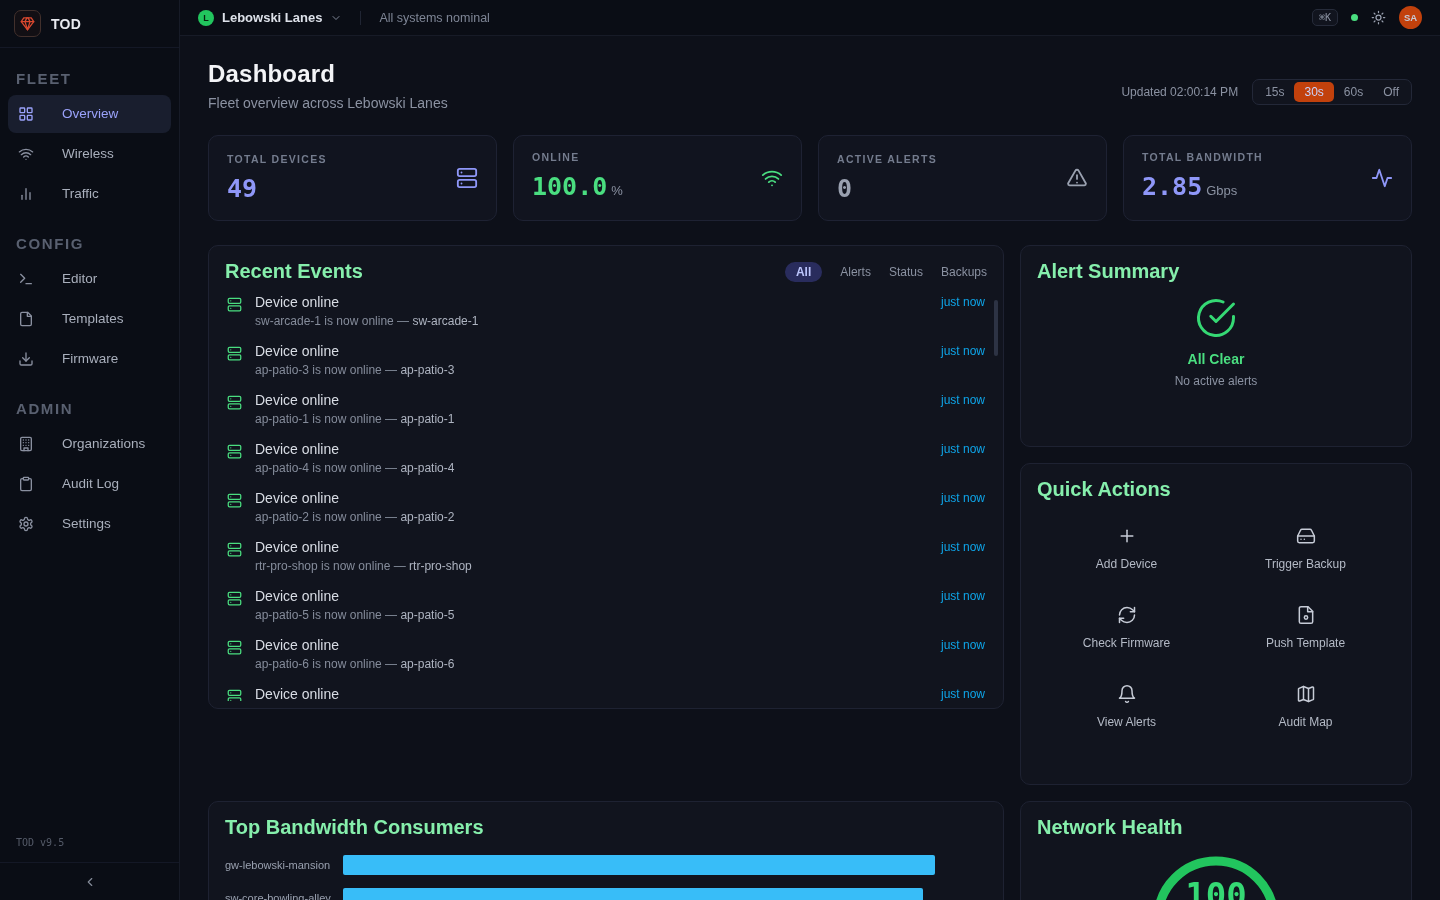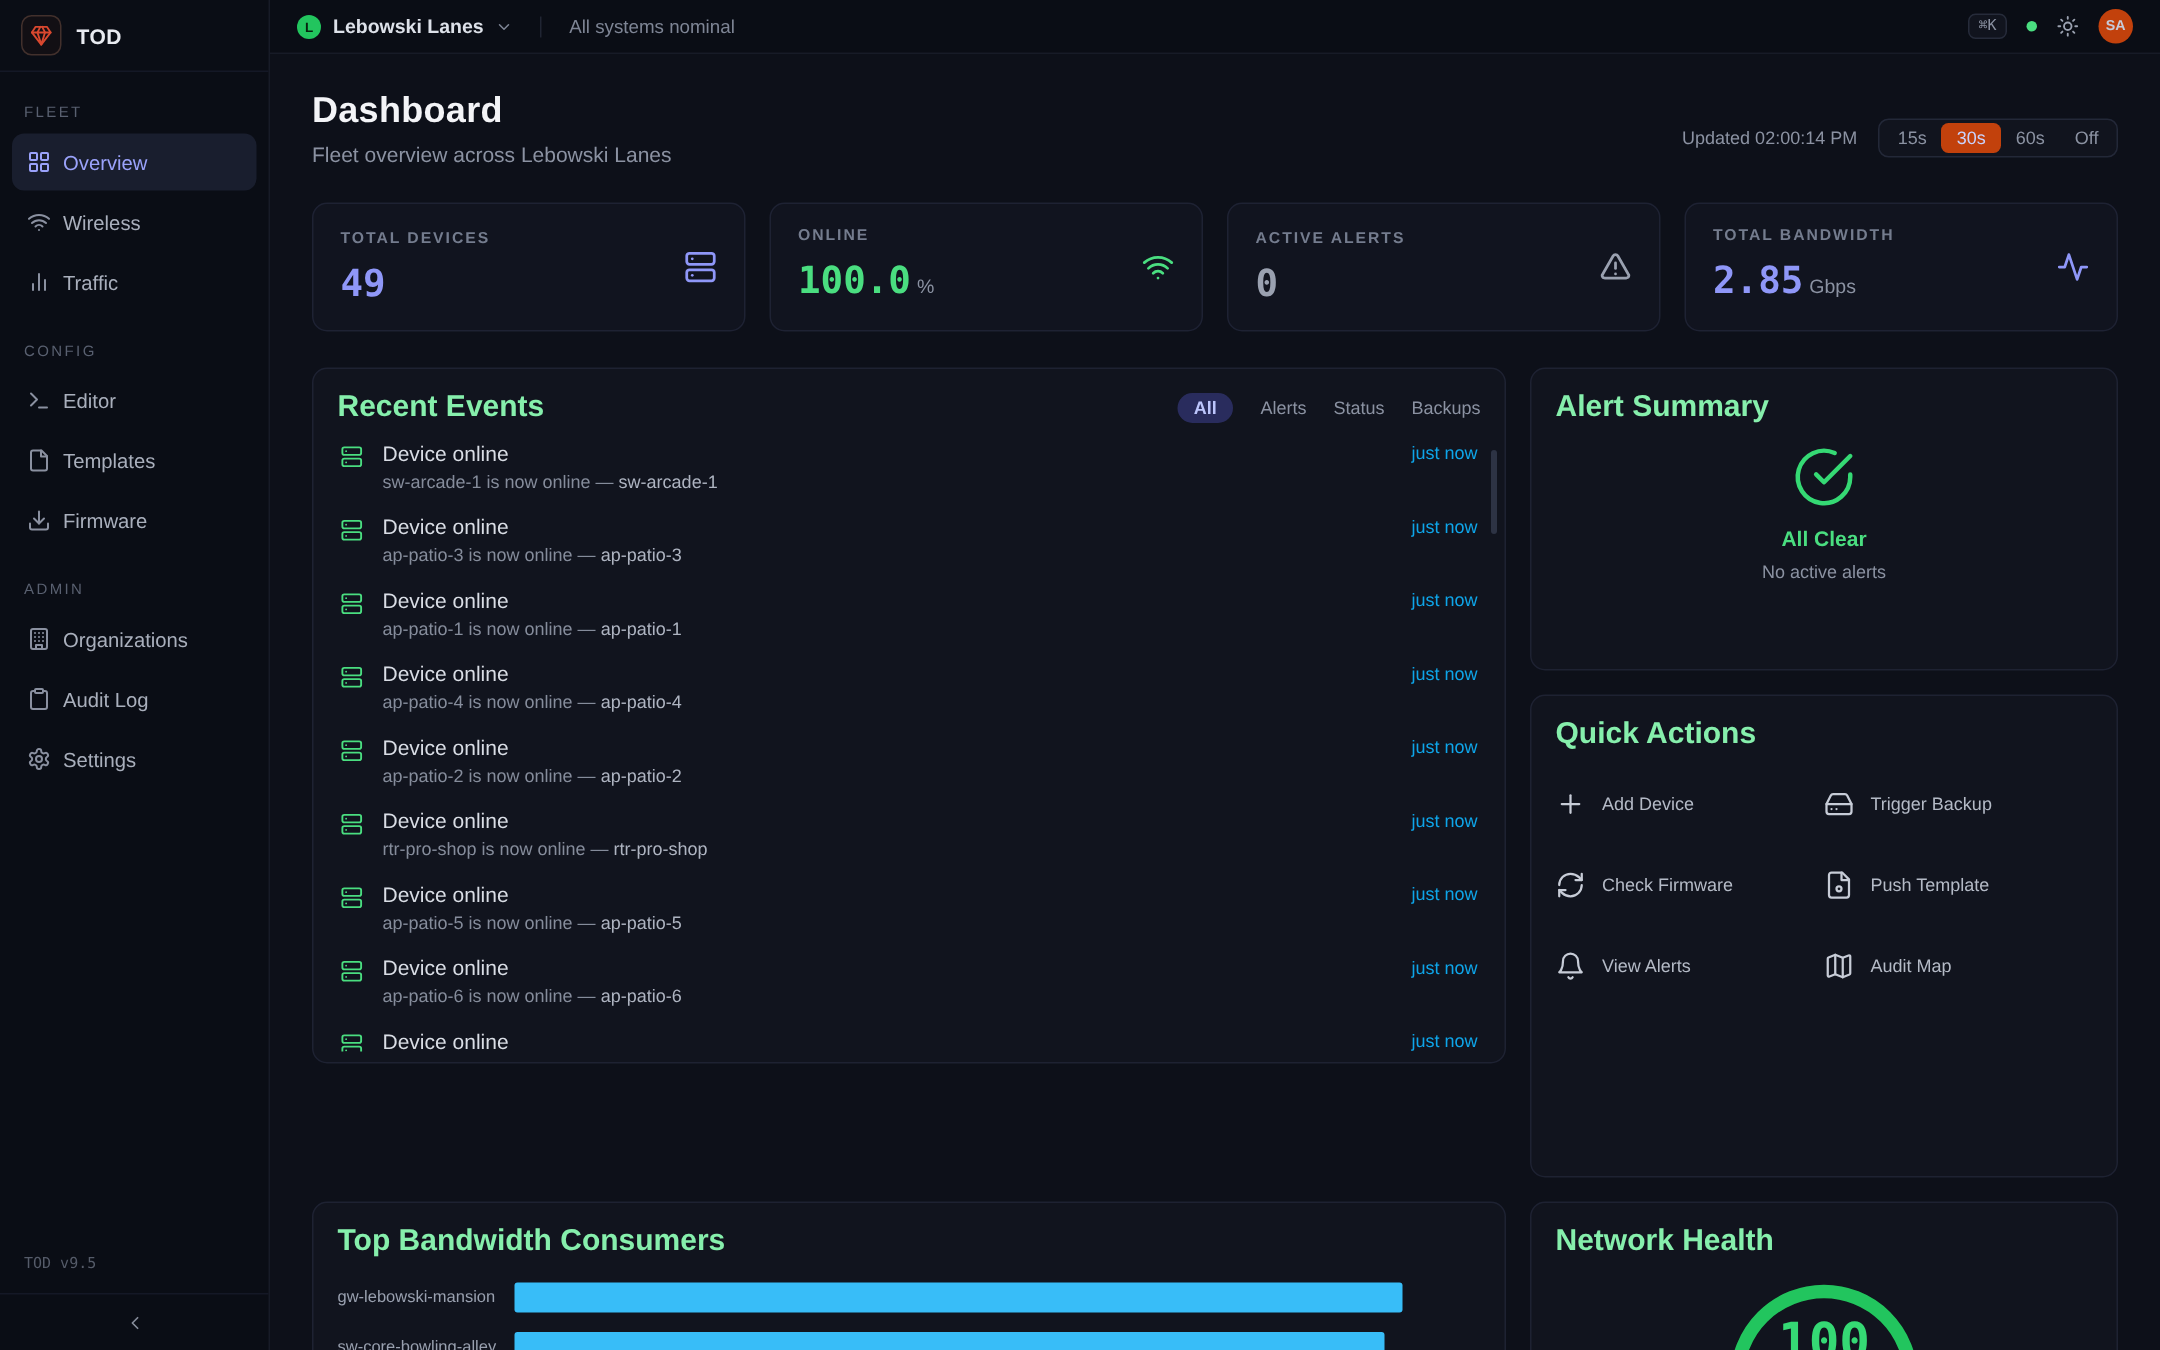--- a/index.html
+++ b/index.html
@@ -6,22 +6,22 @@
   html,body{width:1440px;height:900px;overflow:hidden}
   body{display:flex;background:#0d1019;color:#e5e7eb;font-family:"Liberation Sans",sans-serif;font-size:14px}
   svg{display:block}
 
   
   .sidebar{width:180px;min-width:180px;background:#0a0d15;border-right:1px solid #171b27;display:flex;flex-direction:column}
   .logo-row{height:48px;display:flex;align-items:center;gap:10px;padding:0 14px;border-bottom:1px solid #141826;cursor:pointer}
   .logo-box{width:27px;height:27px;border:1px solid #42302c;border-radius:7px;background:#120f14;display:flex;align-items:center;justify-content:center;color:#d9482f}
   .logo-box svg{width:15px;height:15px}
   .logo-text{font-size:14px;font-weight:700;color:#e8eaf0;letter-spacing:.3px}
-  .side-section-label{font-size:10px;font-weight:400;letter-spacing:1.6px;color:#596070;margin:22px 16px 8px}
-  .side-item{margin:2px 8px;padding:11px 10px;border-radius:8px;display:flex;align-items:center;gap:8px;font-size:13.5px;color:#a9afbc;cursor:pointer}
+  .side-section-label{font-size:15px;font-weight:700;letter-spacing:1.6px;color:#596070;margin:22px 16px 8px}
+  .side-item{margin:2px 8px;padding:11px 10px;border-radius:8px;display:flex;align-items:flex-start;gap:28px;font-size:13.5px;color:#a9afbc;cursor:pointer}
   .side-item .s-ico{color:#8a90a0;display:flex}
   .side-item .s-ico svg{width:16px;height:16px}
   .side-item.active{background:#191e2e;color:#9aa2fa}
   .side-item.active .s-ico{color:#9aa2fa}
   .side-footer{margin-top:auto}
   .version{font-family:"DejaVu Sans Mono",monospace;font-size:10px;color:#555b69;padding:0 16px 14px}
   .collapse-row{height:38px;border-top:1px solid #141826;display:flex;align-items:center;justify-content:center;color:#858b99;cursor:pointer}
   .collapse-row svg{width:14px;height:14px}
 
   
@@ -77,21 +77,21 @@
   .scroll-thumb{position:absolute;right:5px;top:54px;width:4px;height:56px;border-radius:2px;background:#2d3344}
 
   .alert-card{height:202px;padding:14px 16px}
   .alert-body{display:flex;flex-direction:column;align-items:center;margin-top:14px}
   .check{color:#35d974}.check svg{width:42px;height:42px;stroke-width:1.7}
   .alert-status{font-size:14px;font-weight:600;color:#4ade80;margin-top:12px}
   .alert-detail{font-size:12px;color:#8b92a2;margin-top:7px}
 
   .qa-card{height:322px;padding:14px 16px}
   .qa-grid{display:grid;grid-template-columns:1fr 1fr;margin-top:8px}
-  .qa-item{display:flex;flex-direction:row;align-items:center;gap:11px;padding:17px 0;cursor:pointer;border-radius:8px}
+  .qa-item{display:flex;flex-direction:column;align-items:center;gap:11px;padding:17px 0;cursor:pointer;border-radius:8px}
   .qa-ico{color:#c7ccd7}.qa-ico svg{width:20px;height:20px;stroke-width:1.8}
   .qa-label{font-size:12px;color:#b4bac6}
 
   .columns-bottom{display:flex;gap:16px}
   .bw-card{flex:1;height:290px;padding:14px 16px;overflow:hidden}
   .bw-rows{margin-top:16px}
   .bw-row{display:flex;align-items:center;margin-bottom:13px}
   .bw-label{width:118px;text-align:right;font-size:11px;color:#99a0af;padding-right:23px;white-space:nowrap}
   .bw-track{flex:1}
   .bw-bar{height:20px;background:#38bdf8;border-radius:2px}

